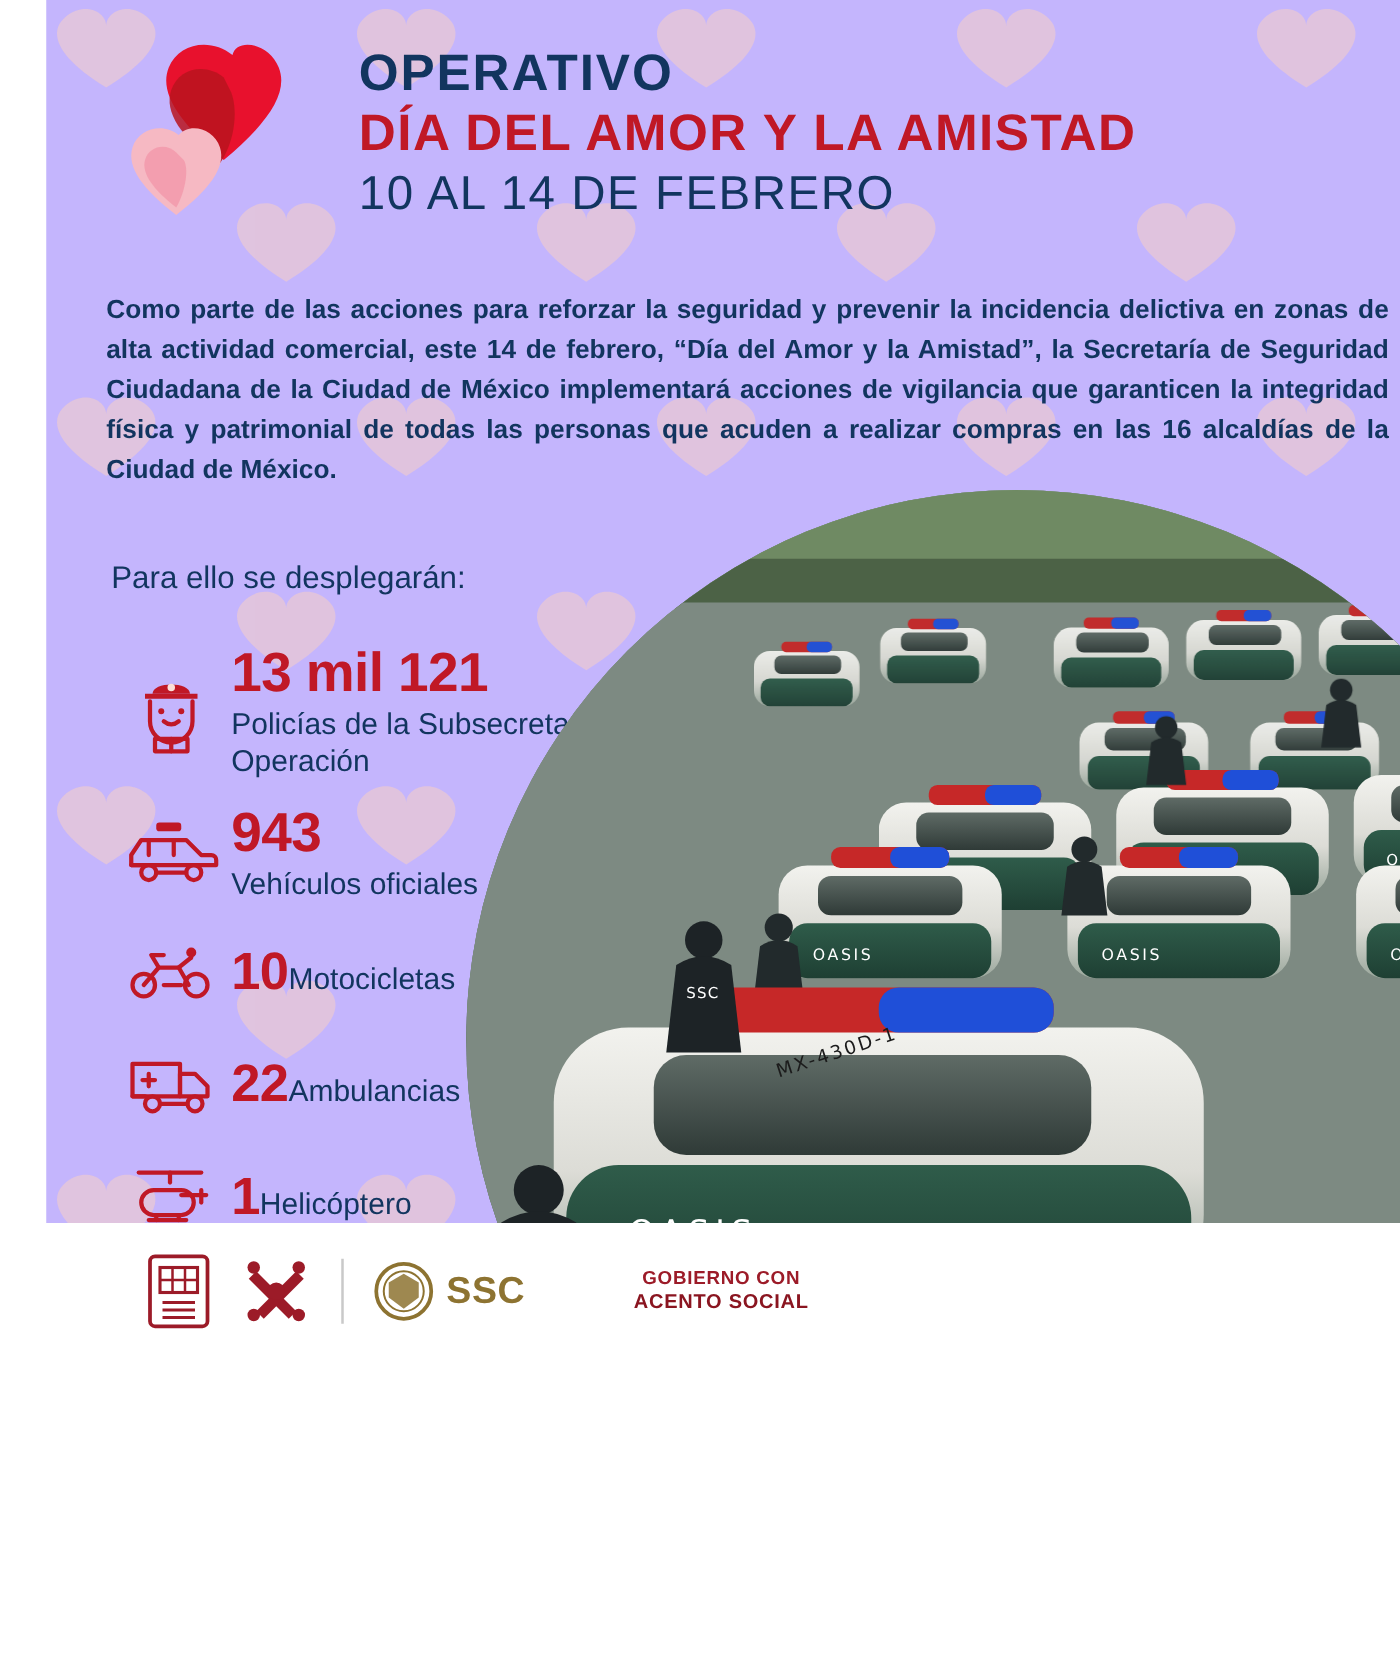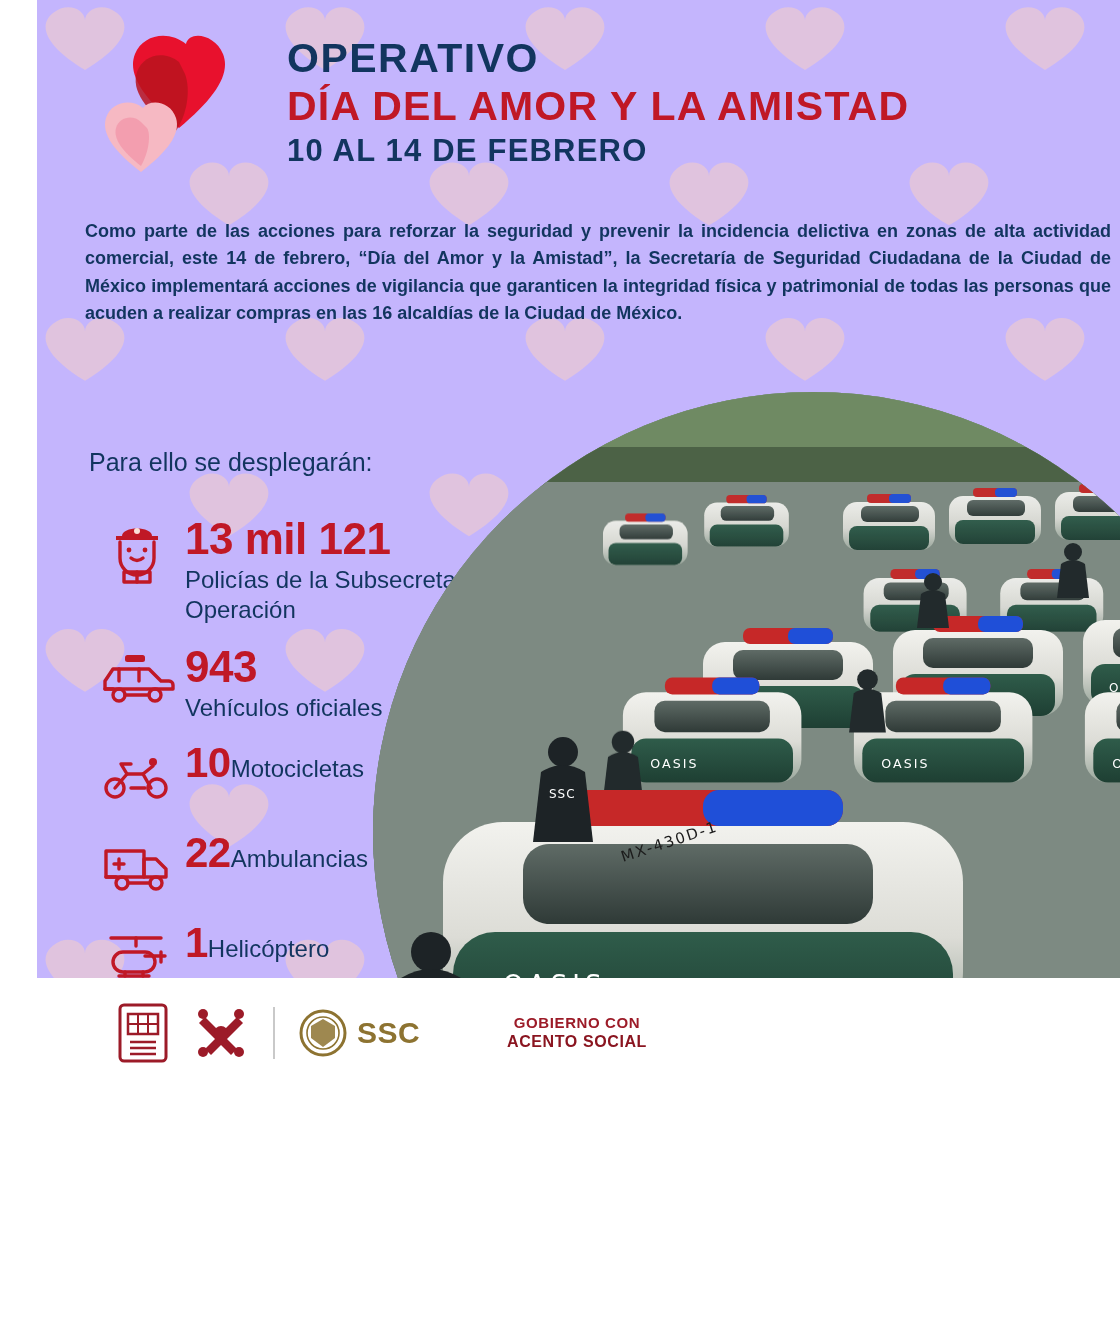--- a/index.html
+++ b/index.html
@@ -55,34 +55,34 @@
     line-height: 1.12;
   }
   .title-line2 {
     font-size: 41px;
     font-weight: bold;
     letter-spacing: 1.2px;
     color: #c01826;
     line-height: 1.2;
   }
   .title-line3 {
-    font-size: 31px;
-    font-weight: bold;
+    font-size: 38px;
+    font-weight: normal;
     letter-spacing: 1.2px;
     color: #12355f;
     line-height: 1.3;
   }
 
   
   .intro {
     position: absolute;
     left: 48px;
-    top: 218px;
+    top: 232px;
     width: 1026px;
-    font-size: 18px;
+    font-size: 21px;
     line-height: 1.52;
     color: #12355f;
     font-weight: bold;
     text-align: justify;
   }
 
   
   .sub-heading {
     position: absolute;
     left: 52px;
@@ -94,21 +94,21 @@
 
   
   .stats {
     position: absolute;
     left: 52px;
     top: 515px;
     width: 520px;
   }
   .stat-row {
     display: flex;
-    align-items: flex-start;
+    align-items: center;
     margin-bottom: 18px;
     min-height: 72px;
   }
   .stat-icon {
     width: 96px;
     min-width: 96px;
     height: 72px;
     display: flex;
     align-items: center;
     justify-content: center;

